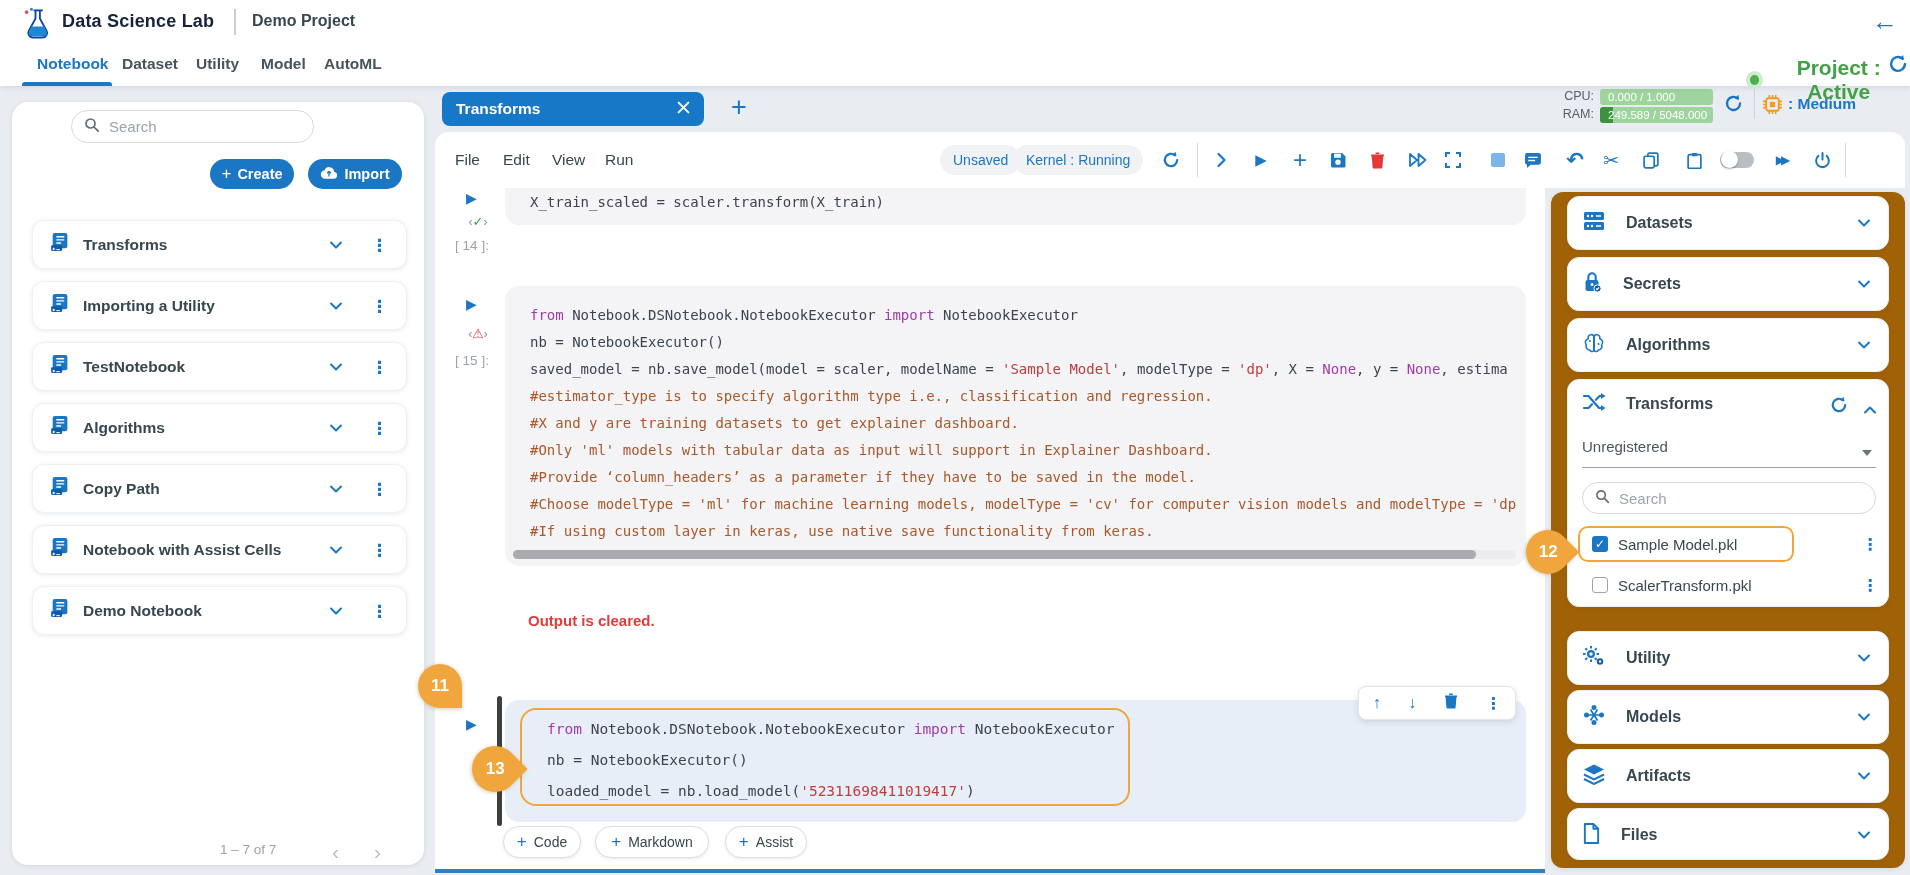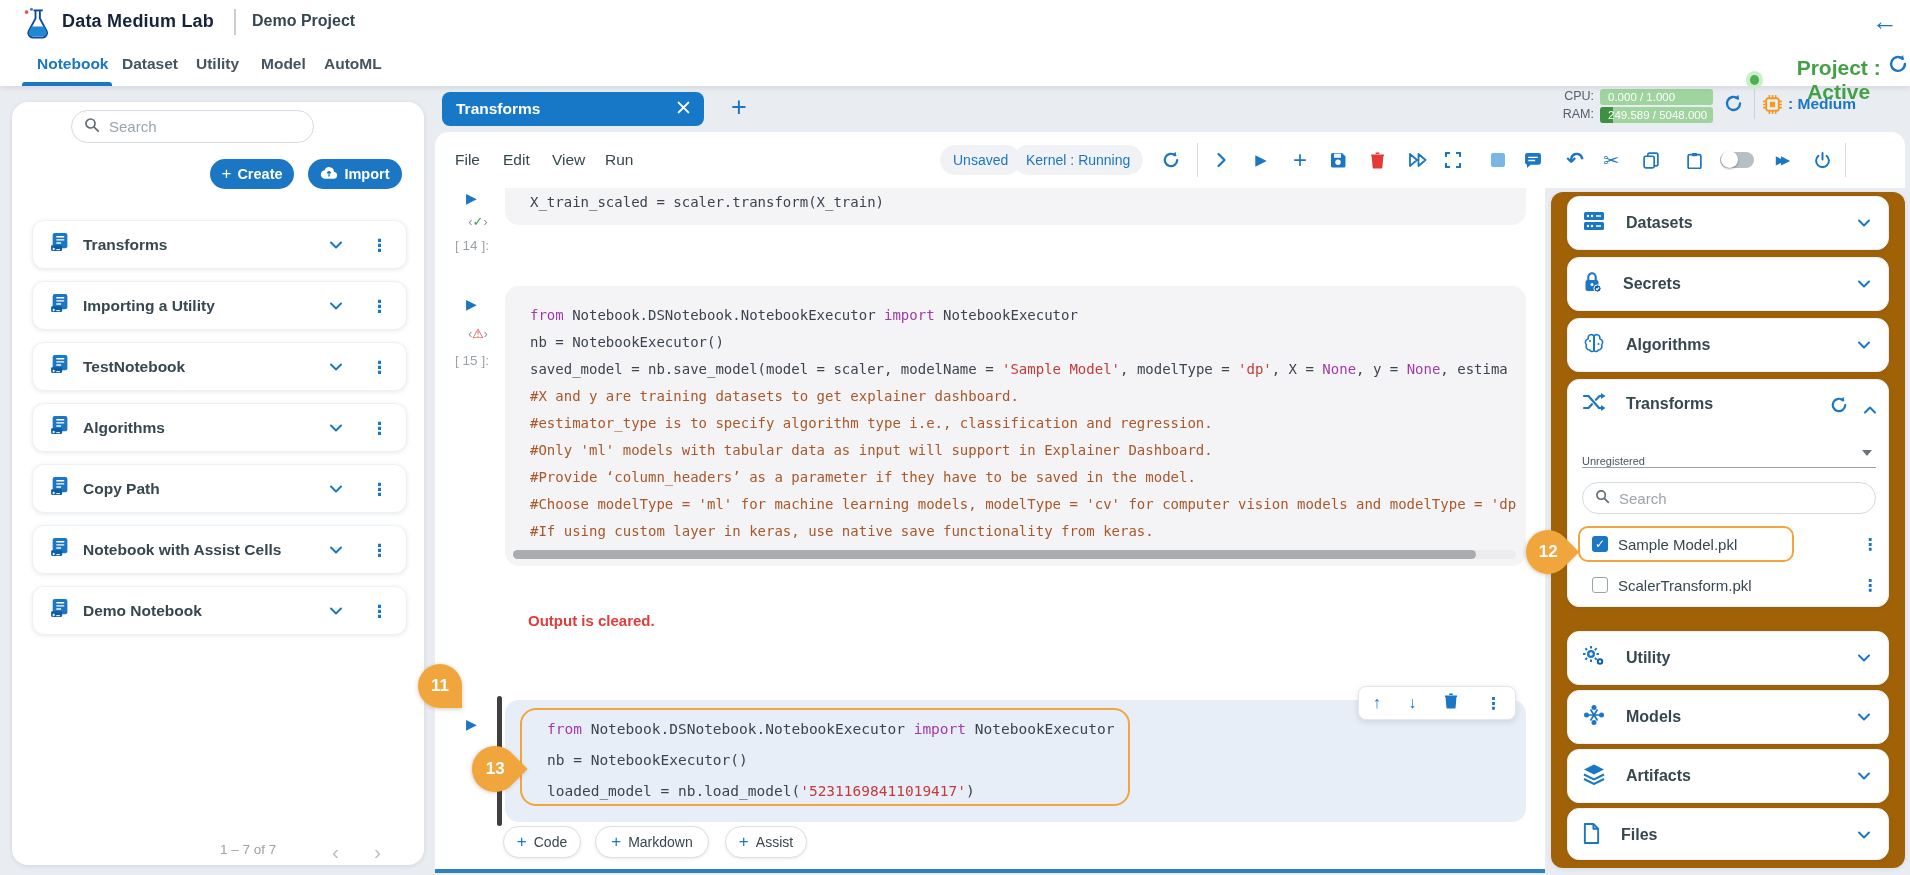--- a/index.html
+++ b/index.html
@@ -119,21 +119,21 @@
   .rightpanel { position:absolute; left:1551px; top:106px; width:354px; height:676px; background:#a16207;
     border-radius:12px; box-shadow:0 1px 5px rgba(30,50,80,.08); }
   .rp-card { position:absolute; left:16px; width:322px; background:#fff; border:1px solid #edeff2; border-radius:12px;
     box-shadow:0 1px 4px rgba(30,50,80,.09); }
   .rp-head { position:relative; height:52px; display:flex; align-items:center; padding:0 14px; cursor:pointer; }
   .rp-label { margin-left:20px; font-size:16px; font-weight:600; color:#37474f; }
   .rp-chev { position:absolute; left:288px; top:18px; }
   .tf-refresh { position:absolute; left:262px; top:16px; cursor:pointer; }
   .tf-chevup { position:absolute; left:294px; top:18px; transform:rotate(180deg); cursor:pointer; }
   .tf-select { position:absolute; left:14px; top:58px; width:294px; height:30px; border-bottom:1px solid #99a1a8;
-    font-size:11px; color:#4a555e; display:flex; align-items:flex-end; cursor:pointer; }
+    font-size:15px; color:#4a555e; display:flex; align-items:flex-start; cursor:pointer; }
   .caret { position:absolute; right:4px; top:12px; width:0; height:0; border-left:5px solid transparent;
     border-right:5px solid transparent; border-top:6px solid #6b747c; }
   .tf-search { position:absolute; left:14px; top:102px; width:294px; height:32px; border:1.5px solid #d5dade;
     border-radius:16px; display:flex; align-items:center; padding:0 12px; gap:9px; background:#fff; }
   .tf-item { position:absolute; left:14px; width:296px; height:30px; display:flex; align-items:center; }
   .cbx { width:16px; height:16px; border-radius:3px; margin-left:10px; cursor:pointer; }
   .cbx.on { background:#1b76c4; color:#fff; font-size:12px; font-weight:700; display:flex; align-items:center; justify-content:center; }
   .cbx.off { background:#fff; border:1.5px solid #9aa4ad; }
   .tf-item-label { margin-left:10px; font-size:15px; color:#37474f; }
   .tf-kebab { position:absolute; right:0px; font-size:16px; color:#1b76c4; font-weight:700; cursor:pointer; }
@@ -154,21 +154,21 @@
   <div class="topbar">
     <span class="logo">
       <svg width="30" height="33" viewBox="0 0 26 28">
         <circle cx="4" cy="5" r="1.6" fill="#e05252"></circle>
           <circle cx="8.2" cy="2.6" r="1.3" fill="#3a7bd5"></circle>
         <path d="M10 3.5h8" stroke="#0d47a1" stroke-width="1.6"></path>
         <path d="M11.7 3.5v7L6 21a4 4 0 0 0 3.5 6h8.2a4 4 0 0 0 3.5-6l-5.7-10.5v-7" fill="none" stroke="#0d47a1" stroke-width="1.6"></path>
         <path d="M8.3 17.5h10.8l2 4a3 3 0 0 1-2.7 4.5H9A3 3 0 0 1 6.3 21.5z" fill="#1e88d2"></path>
       </svg>
     </span>
-    <span class="app-title">Data Medium Lab</span>
+    <span class="app-title">Data Science Lab</span>
     <span class="title-sep"></span>
     <span class="proj-name">Demo Project</span>
     <span class="back-arrow">←</span>
   </div>
 
   <div class="navrow">
     <span class="nav-item active" style="left:37px">Notebook</span>
     <span class="nav-item" style="left:122px">Dataset</span>
     <span class="nav-item" style="left:196px">Utility</span>
     <span class="nav-item" style="left:261px">Model</span>
@@ -503,22 +503,22 @@
       <span class="gut-play" style="top:108px">▶</span>
       <span class="gut-status" style="top:138px"><i class="br">‹</i><b class="warn">⚠</b><i class="br">›</i></span>
       <span class="exec-count" style="top:165px">[ 15 ]:</span>
       <div class="cell code c14" style="top:98px; height:280px; padding:16px 0 0 25px;">
         <div class="hscroll">
             <span class="handle"></span>
           </div>
       <div class="code-line"><span class="tok-kw">from</span><span class="tok-pl"> Notebook.DSNotebook.NotebookExecutor </span><span class="tok-kw">import</span><span class="tok-pl"> NotebookExecutor</span></div>
           <div class="code-line"><span class="tok-pl">nb = NotebookExecutor()</span></div>
           <div class="code-line"><span class="tok-pl">saved_model = nb.save_model(model = scaler, modelName = </span><span class="tok-str">'Sample Model'</span><span class="tok-pl">, modelType = </span><span class="tok-str">'dp'</span><span class="tok-pl">, X = </span><span class="tok-kw">None</span><span class="tok-pl">, y = </span><span class="tok-kw">None</span><span class="tok-pl">, estima</span></div>
+          <div class="code-line"><span class="tok-com">#estimator_type is to specify algorithm type i.e., classification and regression.</span></div>
           <div class="code-line"><span class="tok-com">#X and y are training datasets to get explainer dashboard.</span></div>
-          <div class="code-line"><span class="tok-com">#estimator_type is to specify algorithm type i.e., classification and regression.</span></div>
           <div class="code-line"><span class="tok-com">#Only 'ml' models with tabular data as input will support in Explainer Dashboard.</span></div>
           <div class="code-line"><span class="tok-com">#Provide ‘column_headers’ as a parameter if they have to be saved in the model.</span></div>
           <div class="code-line"><span class="tok-com">#Choose modelType = 'ml' for machine learning models, modelType = 'cv' for computer vision models and modelType = 'dp</span></div>
           <div class="code-line"><span class="tok-com">#If using custom layer in keras, use native save functionality from keras.</span></div>
         </div>
       <div class="cleared-out">Output is cleared.</div>
 
       <span class="sel-bar"></span>
       <span class="gut-play" style="top:528px">▶</span>
       <div class="cell cell3" style="top:512px; height:122px;"></div>

